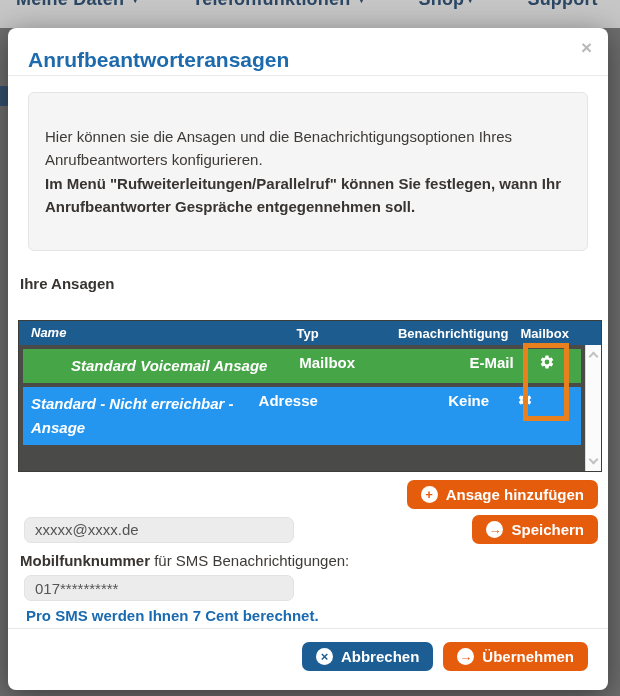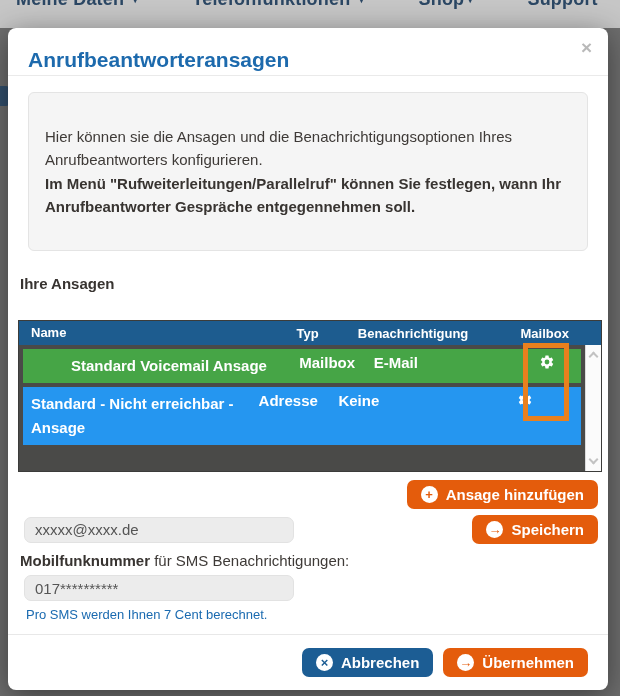--- a/index.html
+++ b/index.html
@@ -66,23 +66,23 @@
     border:1px solid #3c3c3a;}
   .t-head{
     display:flex;align-items:center;height:24px;background:var(--primary-blue);
     color:#fff;font-size:13px;font-weight:bold;padding:0 20px 0 4px;
   }
   .t-body{padding:4px 20px 22px 4px;position:relative;}
   .t-row{display:flex;align-items:flex-start;color:#fff;font-size:15px;
     font-weight:bold;margin-bottom:4px;padding:5px 0;}
   .t-row.row-0{background:var(--row-green);padding-left:40px;}
   .t-row.row-1{background:var(--row-blue);}
-  .c-name{width:42%;padding-left:8px;line-height:1.6;}
+  .c-name{width:42%;padding-left:8px;line-height:1.6;font-style:italic;}
   .c-typ{width:18%;text-align:center;}
-  .c-ben{width:27%;text-align:left;}
+  .c-ben{width:27%;text-align:right;}
   .c-akt{width:13%;text-align:center;}
   .t-head .c-name{padding-left:8px;}
   .gear-btn{background:none;border:none;cursor:pointer;padding:0;line-height:0;}
   .gear-btn svg{width:16px;height:16px;fill:#fff;}
   .row-1 .c-name{max-width:215px;}
   
   .t-scroll{
     position:absolute;right:0;top:24px;bottom:0;width:16px;
     background:#fbfbfb;border-left:1px solid #dcdcdc;
   }
@@ -110,21 +110,21 @@
   
   .field{margin-top:6px;}
   .field-label{font-size:15px;color:#3e3a37;margin:8px 0 6px 2px;}
   .field-label b{color:#383431;}
   .field-row{display:flex;justify-content:space-between;align-items:center;}
   .text-input{
     width:270px;margin-left:6px;background:#ececec;border:1px solid #e2e2e2;
     border-radius:7px;padding:4px 10px;font-size:15px;color:#555;
     font-family:inherit;height:26px;
   }
-  .sms-note{margin:6px 0 12px 8px;color:var(--link-blue);font-size:13px;}
+  .sms-note{margin:6px 0 4px 8px;color:var(--link-blue);font-size:15px;font-weight:bold;}
   
   .modal-footer{
     margin-top:auto;border-top:1px solid #e8e8e8;
     padding:13px 20px 28px;display:flex;justify-content:flex-end;gap:10px;
     flex:0 0 auto;
   }
 </style>
 </head>
 <body>
 

